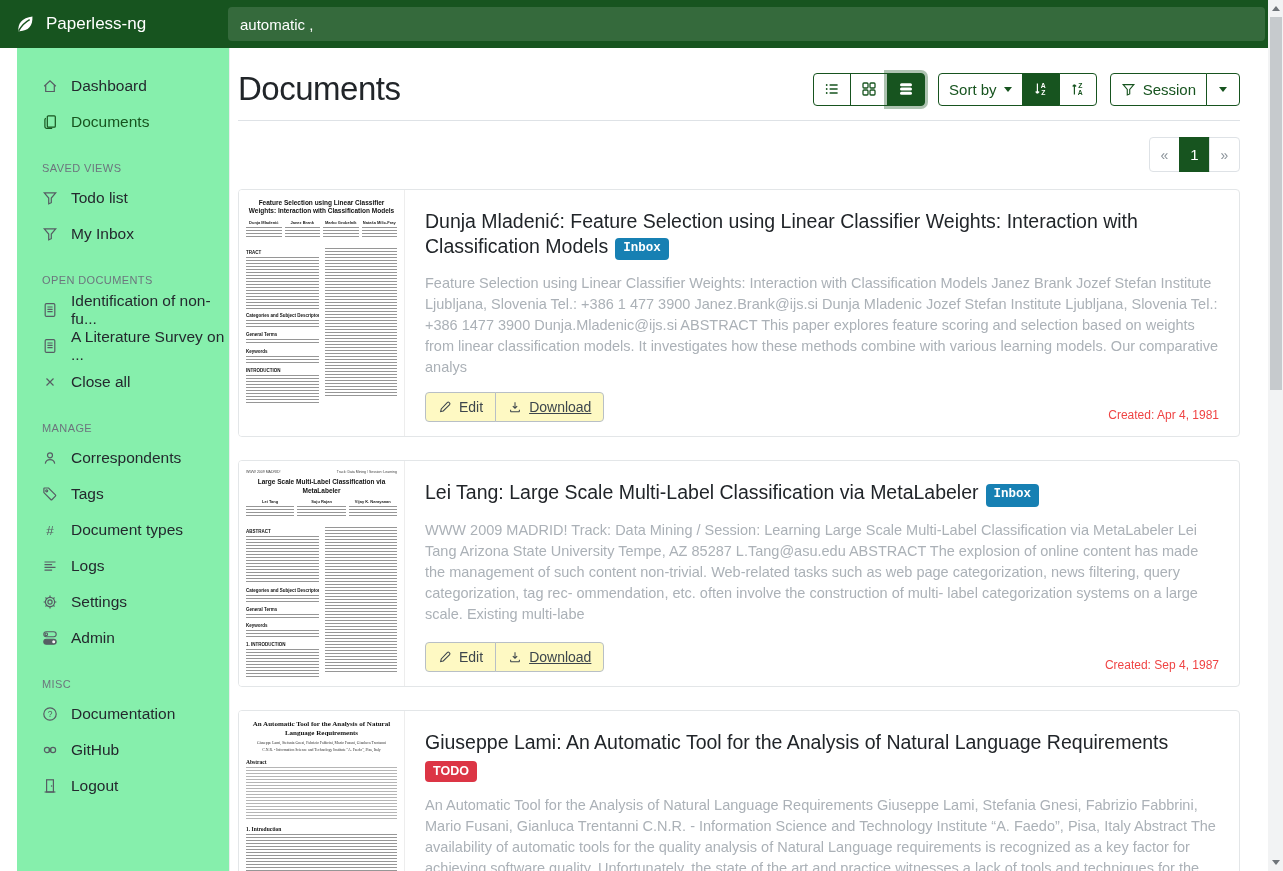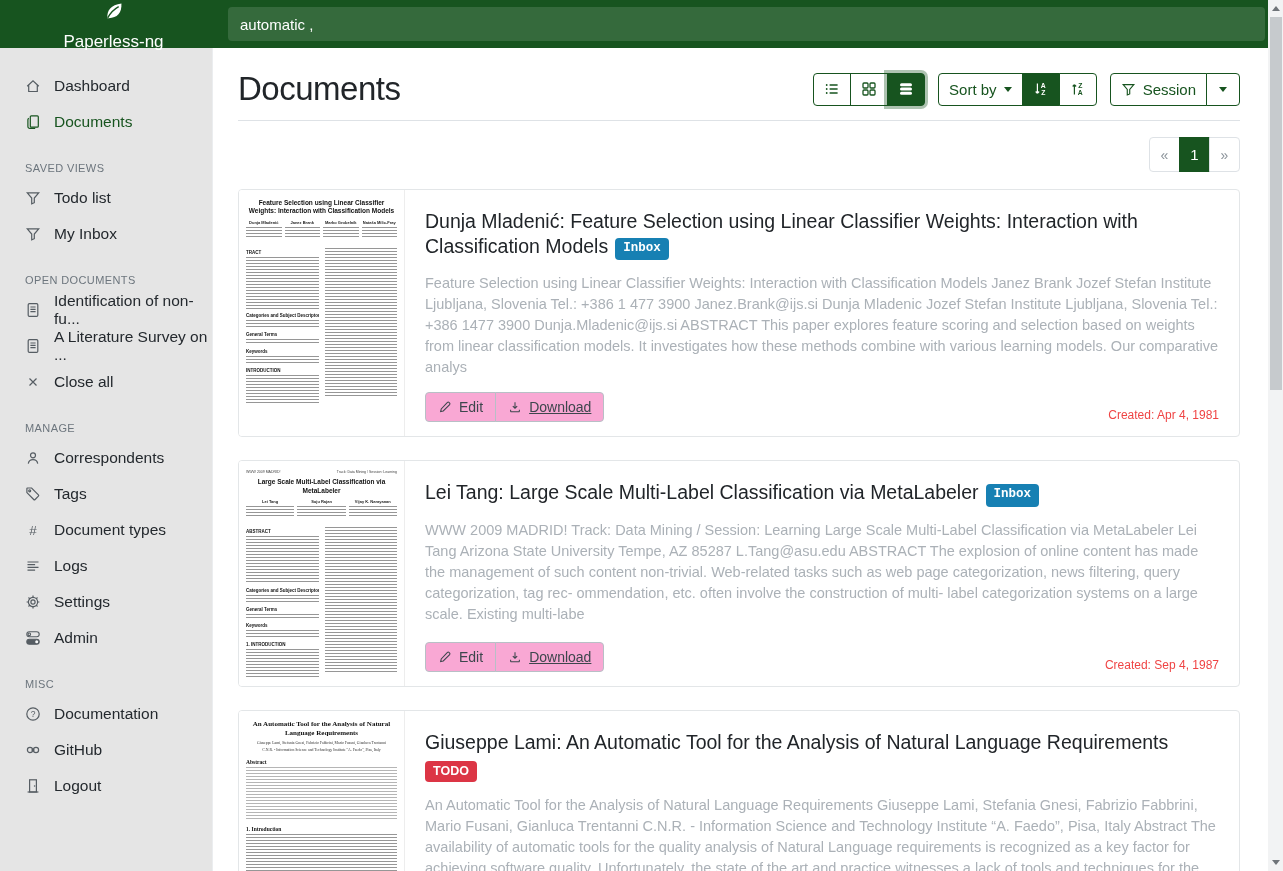--- a/index.html
+++ b/index.html
@@ -5,29 +5,29 @@
   * { box-sizing: border-box; }
   html,body { margin:0; padding:0; }
   body {
     width:1283px; height:871px; overflow:hidden; position:relative;
     background:#fff; font-family:"Liberation Sans", sans-serif; color:#212529;
   }
   svg.i { display:block; }
 
   
   .navbar { position:absolute; top:0; left:0; width:1283px; height:48px; background:#17541f; z-index:10; }
-  .brand { position:absolute; left:0; top:0; width:213px; height:48px; display:flex; align-items:center; gap:10px; padding-left:14px; color:#fff; font-size:17px;flex-direction:column; }
+  .brand { position:absolute; left:0; top:0; width:213px; height:48px; display:flex; align-items:center; gap:10px; padding-left:14px; color:#fff; font-size:17px; }
   .search-input {
     position:absolute; left:228px; top:7px; width:1037px; height:34px;
     background:rgba(255,255,255,.13); border:none; border-radius:4px;
     color:#fff; font-size:15px; padding:0 12px; font-family:"Liberation Sans",sans-serif; outline:none;
   }
 
   
-  .sidebar { position:absolute; left:0; top:48px; width:213px; bottom:0; background:#e5e5e5; border-right:1px solid #ebedef; padding-top:20px; z-index:5; }
+  .sidebar { position:absolute; left:17px; top:48px; width:213px; bottom:0; background:#86efac; border-right:1px solid #ebedef; padding-top:20px; z-index:5; }
   .side-item { display:flex; align-items:center; gap:13px; height:36px; padding-left:25px; font-size:15.5px; color:#24292e; cursor:pointer; }
   .side-item .ic { color:#565d63; width:16px; height:16px; flex:0 0 16px; }
   .side-item.active { color:#17541f; }
   .side-item.active .ic { color:#17541f; }
   .side-section { margin:22px 0 6px 0; padding-left:25px; font-size:11px; color:#6c757d; letter-spacing:.4px; }
 
   
   .main { position:absolute; left:214px; top:48px; right:15px; bottom:0; background:#fff; padding:22px 28px 0 24px; overflow:hidden; }
   .header-row { display:flex; justify-content:space-between; align-items:center; border-bottom:1px solid #dee2e6; padding-bottom:12px; }
   .page-title { font-size:33px; font-weight:300; letter-spacing:-.5px; color:#212529; }
@@ -57,21 +57,21 @@
   .cards { margin-top:17px; }
   .card { display:flex; border:1px solid #e3e6e8; border-radius:4px; margin-bottom:23px; overflow:hidden; background:#fff; }
   .card-body { flex:1; padding:19px 20px 14px 20px; display:flex; flex-direction:column; }
   .card-title { font-size:19.5px; color:#212529; line-height:1.26; }
   .badge { display:inline-block; font-size:12.5px; font-weight:bold; color:#fff; padding:3px 8px 4px; border-radius:4px; vertical-align:2px; cursor:pointer; }
   .title-badge { margin-left:7px;font-family:Liberation Mono, monospace; }
   .badge-row { margin-top:6px; }
   .excerpt { margin-top:13px; font-size:14.5px; line-height:21px; color:#abb1b7; }
   .footer-row { margin-top:auto; padding-top:14px; display:flex; justify-content:space-between; align-items:flex-end; }
   .act-btn {
-    height:30px; padding:0 12px; background:#f9a8d4; border:1px solid #b8bfc6; color:#3d464d;
+    height:30px; padding:0 12px; background:#fef9c3; border:1px solid #b8bfc6; color:#3d464d;
     display:inline-flex; align-items:center; gap:7px; font-size:14px; cursor:pointer; margin-left:-1px;
     font-family:"Liberation Sans",sans-serif;
   }
   .act-btn:first-child { border-radius:4px 0 0 4px; margin-left:0; }
   .act-btn:last-child { border-radius:0 4px 4px 0;text-decoration:underline; }
   .created { font-size:12px; color:#ef4444; }
 
   
   .thumb { width:166px; min-width:166px; background:#fff; border-right:1px solid #ededed; padding:9px 7px; overflow:hidden; cursor:pointer; }
   .pt-title { font-size:6.5px; font-weight:bold; text-align:center; color:#111; line-height:1.3; }

